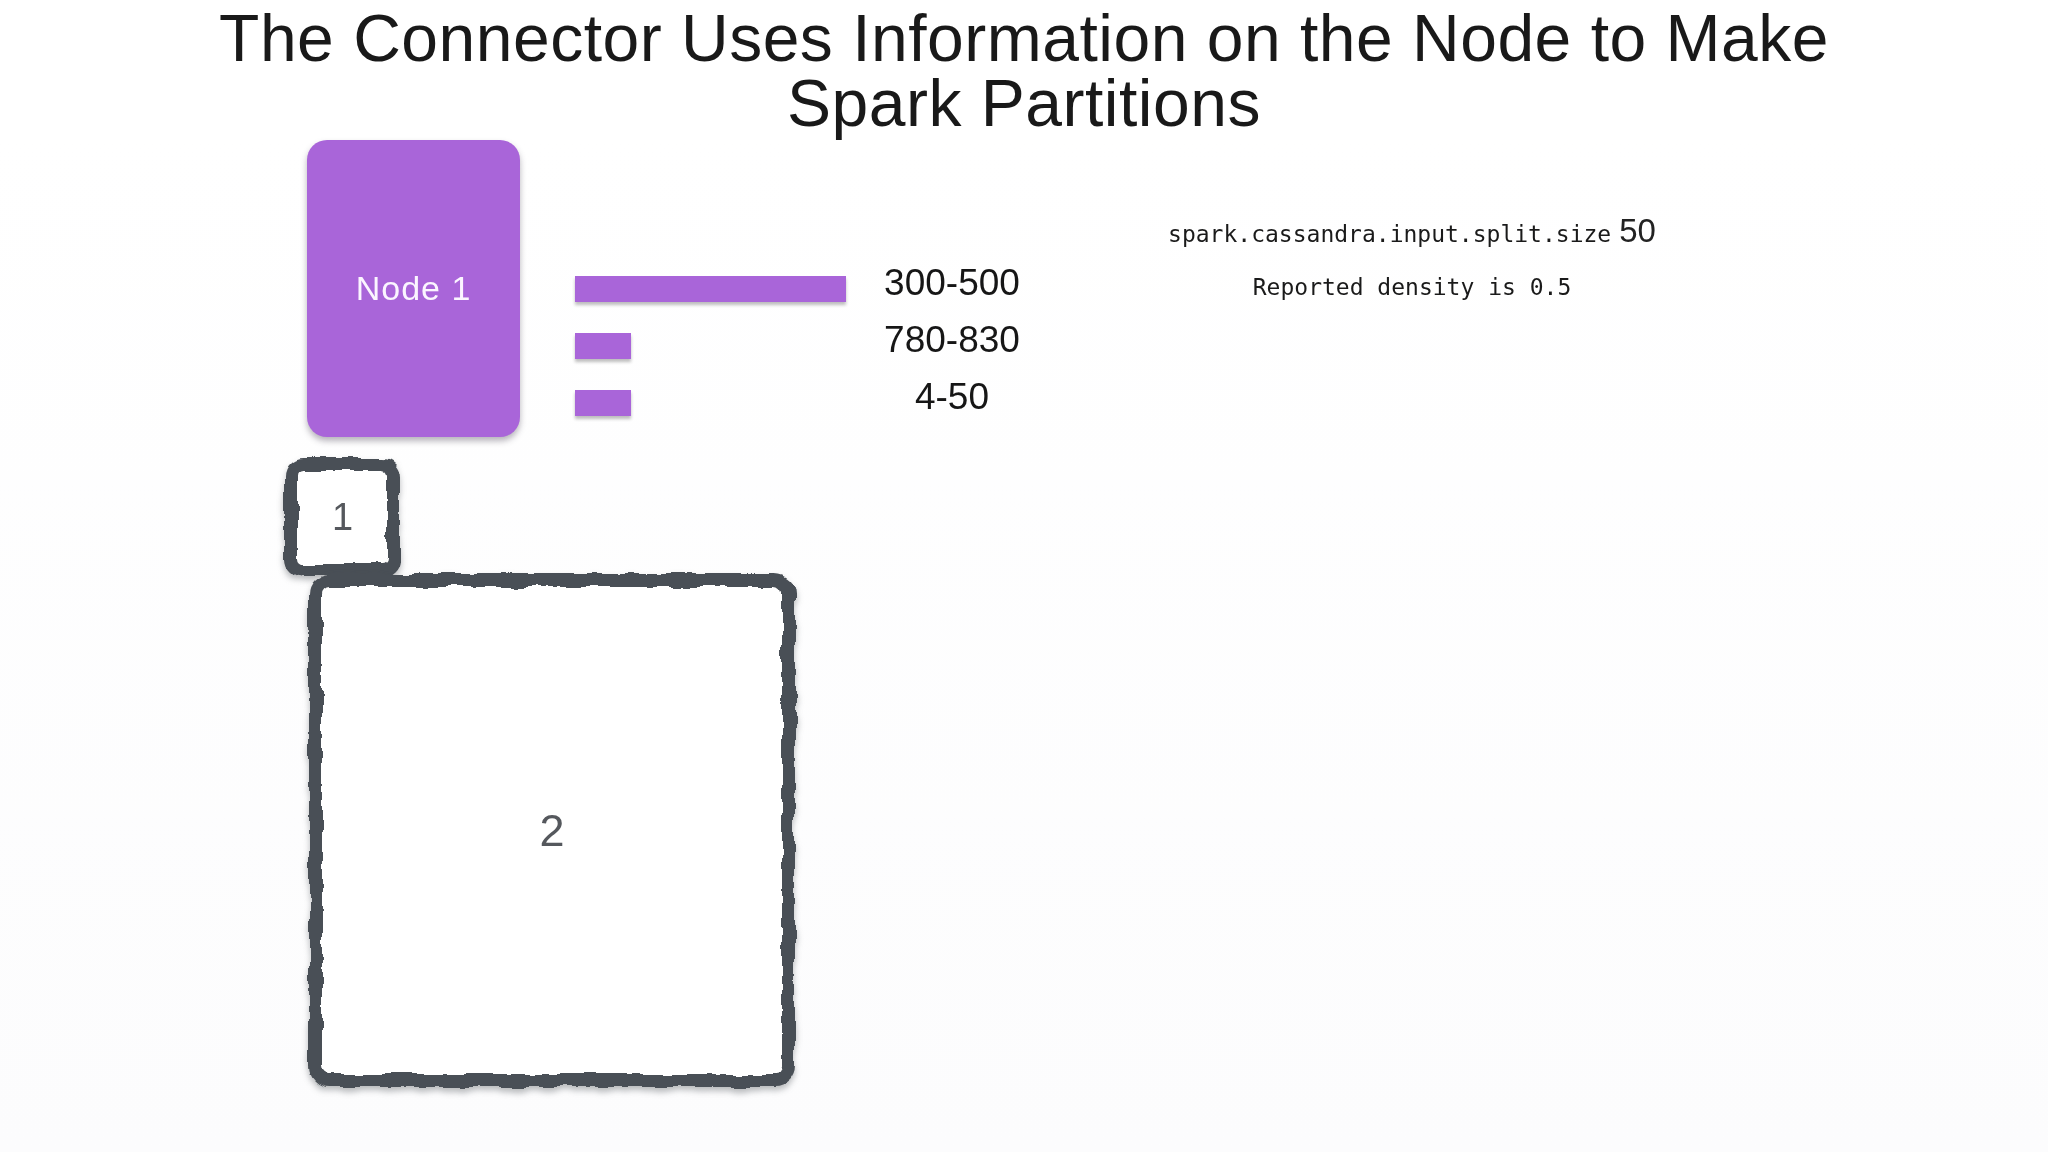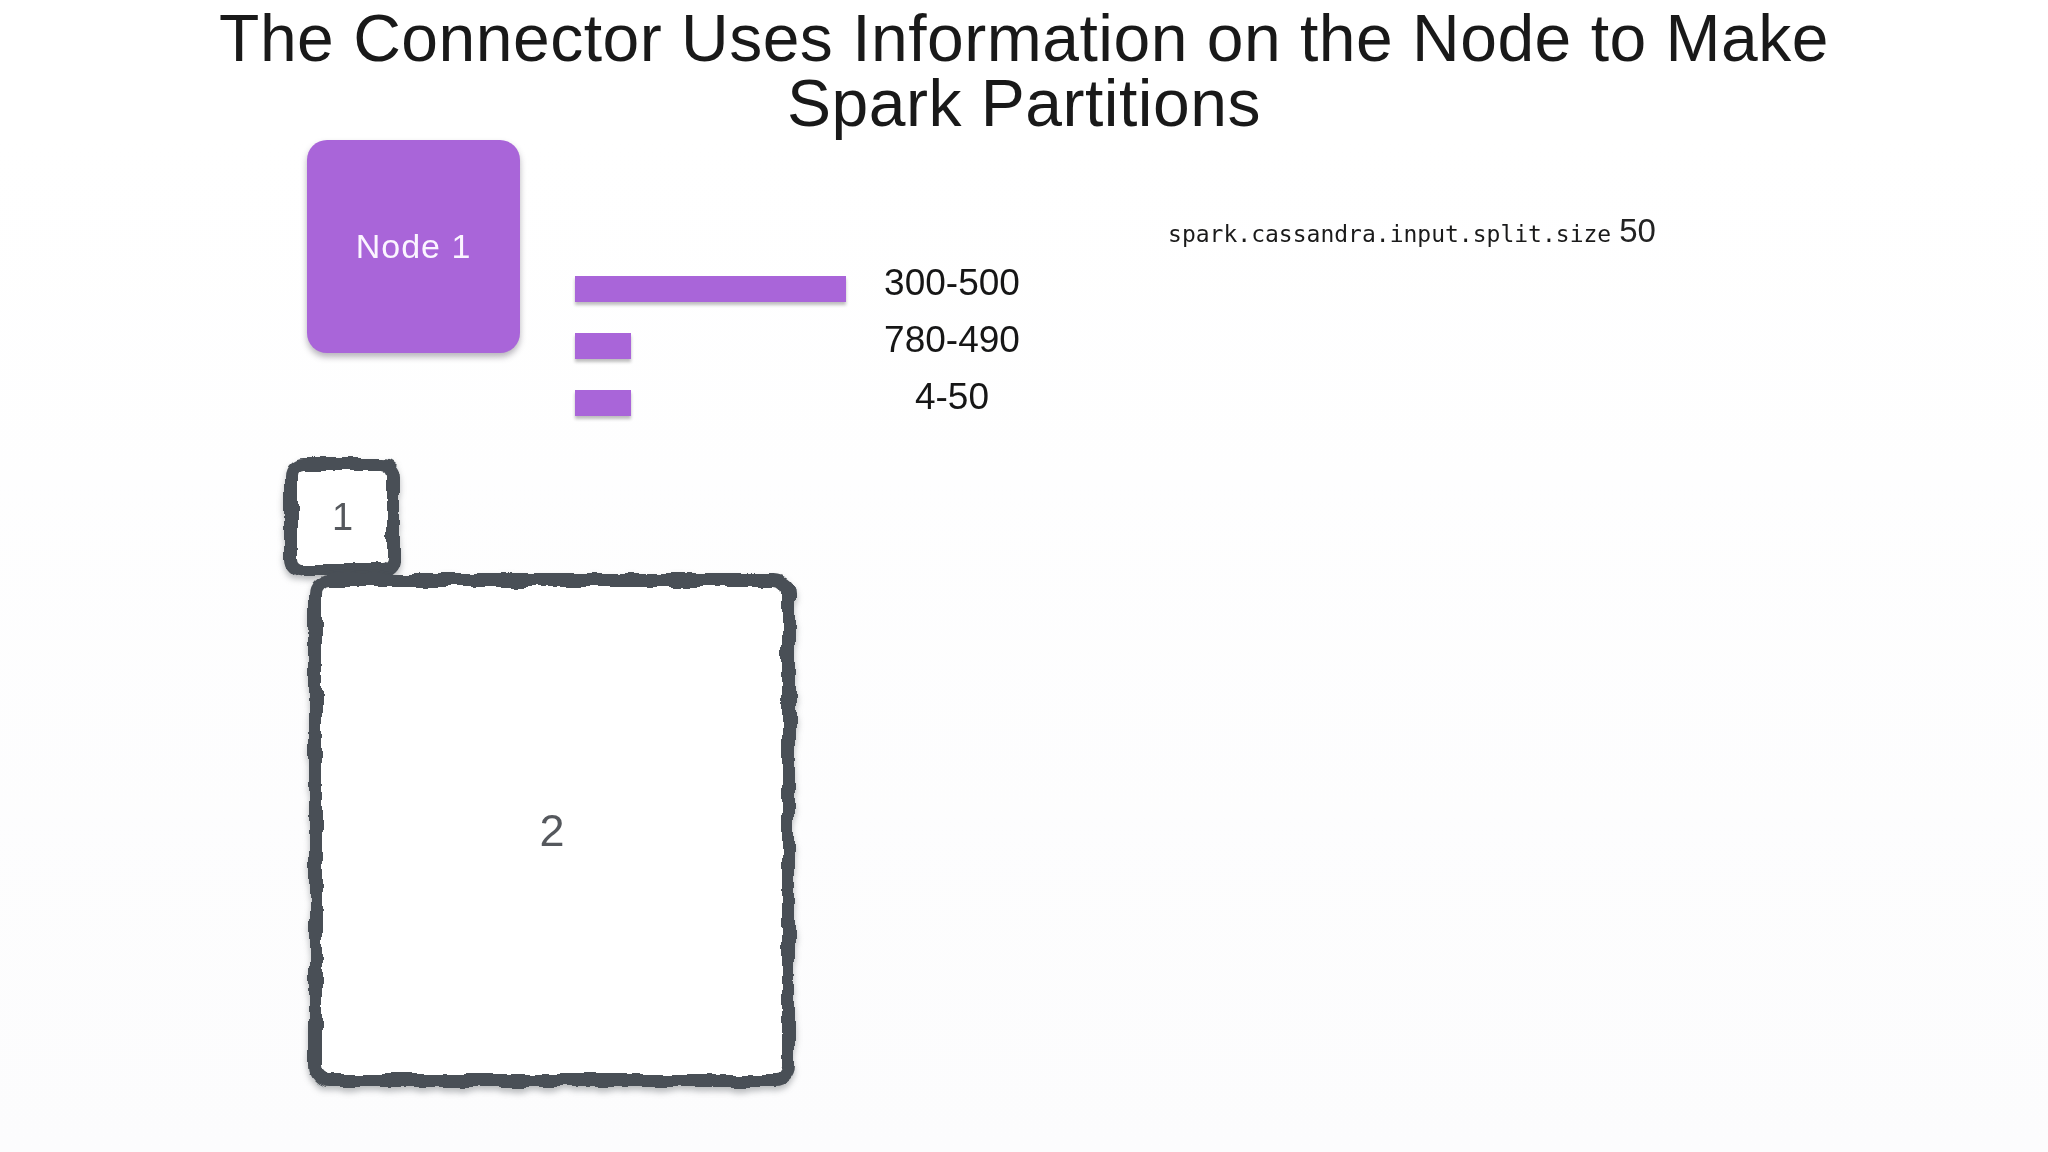--- a/index.html
+++ b/index.html
@@ -29,21 +29,21 @@
     color: #191919;
     white-space: pre-line;
     margin: 0;
   }
 
   .node-box {
     position: absolute;
     left: 307px;
     top: 140px;
     width: 213px;
-    height: 213px;
+    height: 297px;
     border-radius: 20px;
     display: flex;
     align-items: center;
     justify-content: center;
     box-shadow: 0 4px 6px rgba(50, 40, 60, 0.35);
   }
   .node-label {
     font-size: 34px;
     font-weight: 300;
     letter-spacing: 1px;
@@ -142,26 +142,29 @@
 
 <div class="node-box" style="background-color: rgb(169, 101, 217);">
   <span class="node-label">Node 1</span>
 </div>
 
 <div class="token-bar b0" style="background-color: rgb(169, 101, 217); width: 271px;"></div>
 <div class="token-bar b1" style="background-color: rgb(169, 101, 217); width: 56px;"></div>
 <div class="token-bar b2" style="background-color: rgb(169, 101, 217); width: 56px;"></div>
 
 <div class="token-label l0">300-500</div>
-<div class="token-label l1">780-490</div>
+<div class="token-label l1">780-830</div>
 <div class="token-label l2">4-50</div>
 
 <div class="config-block">
   <div class="config-line">
     <span class="config-key">spark.cassandra.input.split.size</span><span class="config-value">50</span>
+  </div>
+  <div class="config-line second">
+    <span class="config-density">Reported density is 0.5</span>
   </div>
 </div>
 
 <svg class="sketch-square" style="left:275px; top:448px;" width="135" height="139">
   <rect x="16.5" y="16.5" width="102" height="106" rx="12" stroke-width="13" stroke-linejoin="round" stroke-linecap="round" fill="#ffffff" stroke="#4a5057"></rect>
 </svg>
 <div class="partition-num p1">1</div>
 
 <svg class="sketch-square" style="left:299px; top:564px;" width="506" height="533">
   <rect x="16.5" y="16.5" width="473" height="500" rx="14" stroke-width="13" stroke-linejoin="round" stroke-linecap="round" fill="#ffffff" stroke="#4a5057"></rect>

